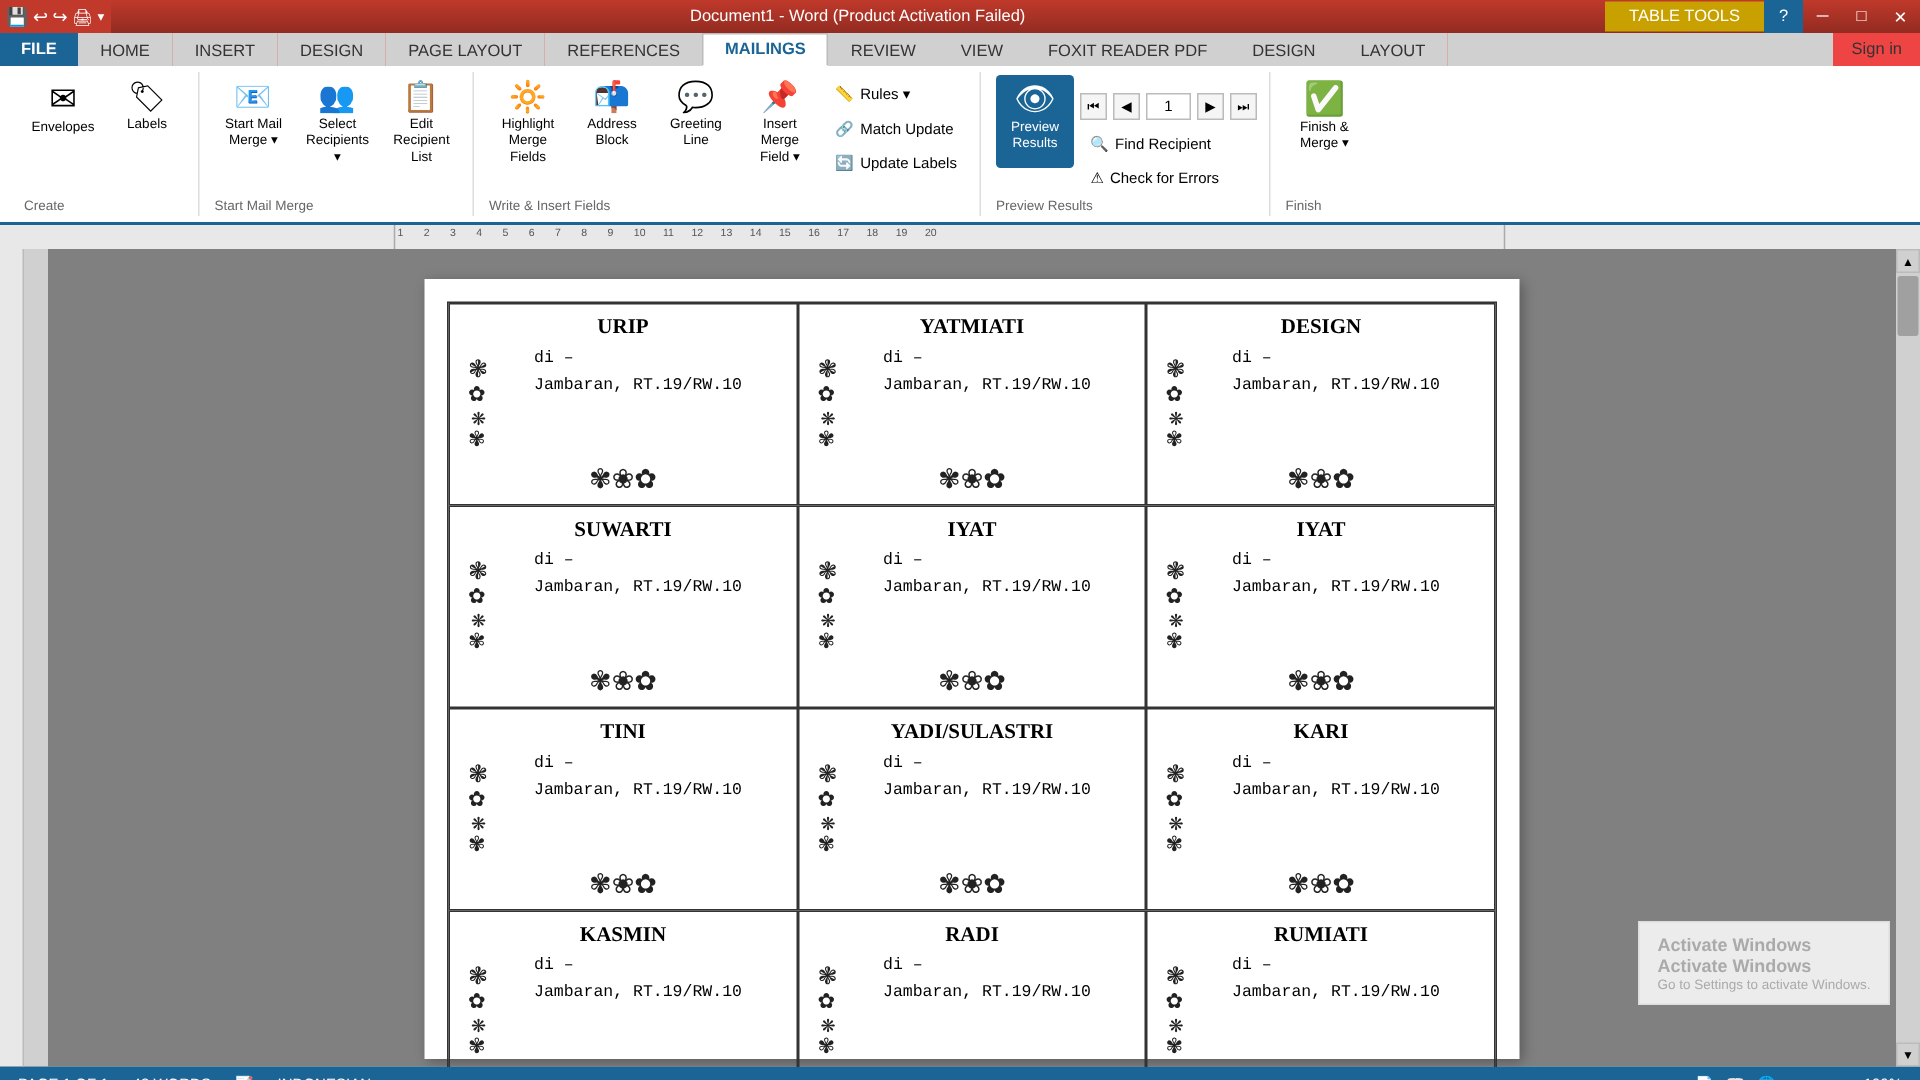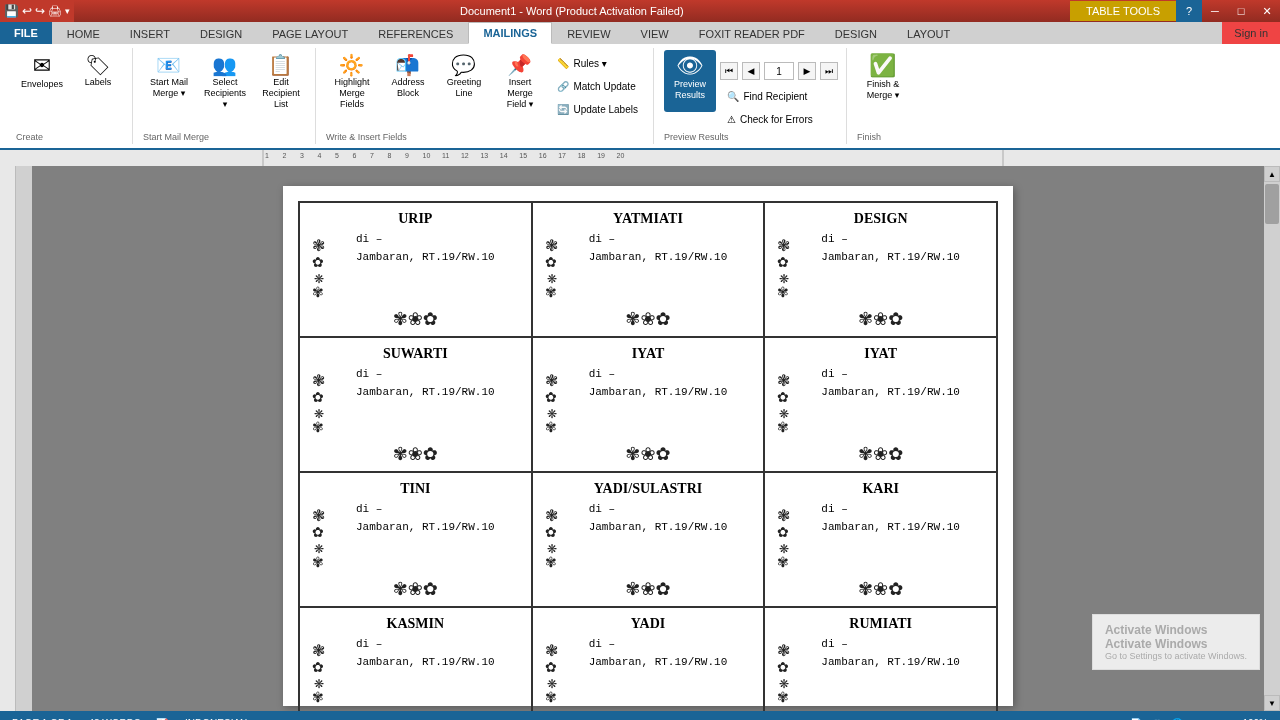--- a/index.html
+++ b/index.html
@@ -632,21 +632,21 @@
     <text x="0" y="66" font-size="14" fill="#222">✾</text>
   </svg></div>
         <div class="card-text">
           <div>di –</div>
           <div>Jambaran, RT.19/RW.10</div>
         </div>
       </div>
 
     </div>
           <div class="card">
-      <div class="card-name">YADI</div>
+      <div class="card-name">RADI</div>
       <div class="card-body">
         <div class="card-decoration"><svg width="38" height="70" viewBox="0 0 38 70" xmlns="http://www.w3.org/2000/svg">
     <text x="0" y="20" font-size="16" fill="#222">❃</text>
     <text x="0" y="36" font-size="14" fill="#222">✿</text>
     <text x="2" y="52" font-size="12" fill="#222">❋</text>
     <text x="0" y="66" font-size="14" fill="#222">✾</text>
   </svg></div>
         <div class="card-text">
           <div>di –</div>
           <div>Jambaran, RT.19/RW.10</div>

